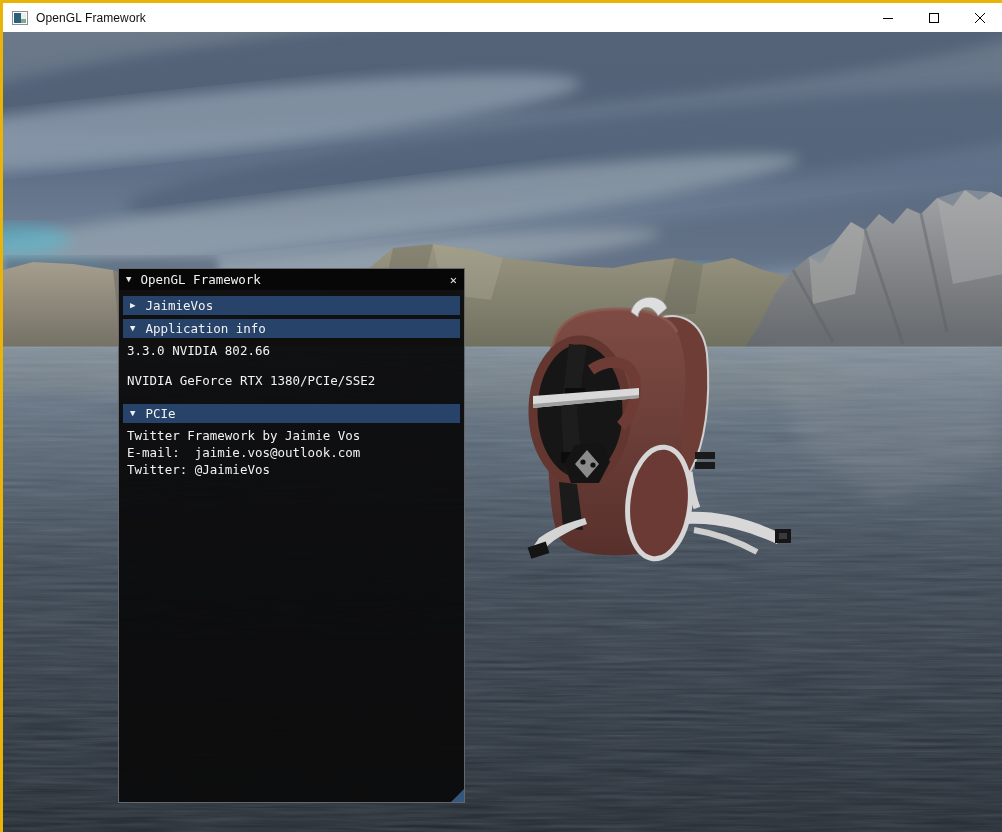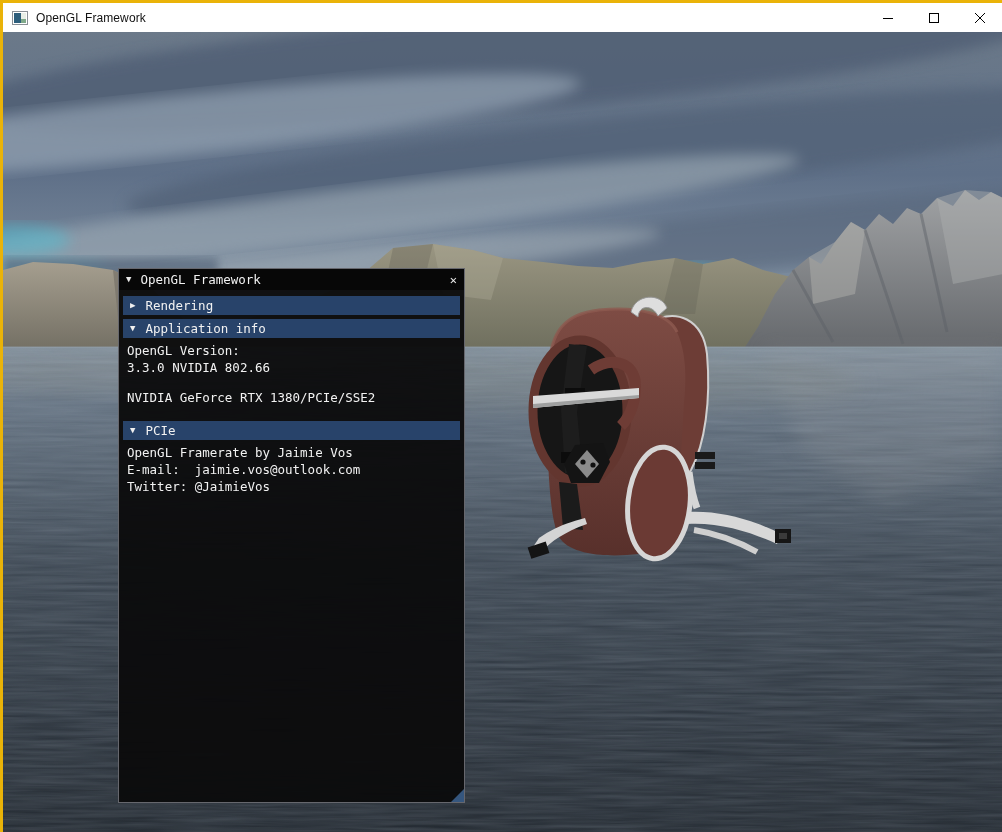--- a/index.html
+++ b/index.html
@@ -230,39 +230,38 @@
   <div class="imgui">
     <div class="imgui-title">
       <span class="arrow">▼</span>
       <span>OpenGL Framework</span>
       <span class="xbtn">✕</span>
     </div>
     <div class="imgui-body">
 
       <div class="hdr">
         <span class="arrow">▶</span>
-        <span>Rendering</span>
+        <span>JaimieVos</span>
       </div>
 
       <div class="hdr">
         <span class="arrow">▼</span>
         <span>Application info</span>
       </div>
 
-      <div class="ln">OpenGL Version:</div>
       <div class="ln">3.3.0 NVIDIA 802.66</div>
       <div class="ln empty"></div>
       <div class="ln">NVIDIA GeForce RTX 1380/PCIe/SSE2</div>
       <div class="ln empty"></div>
 
       <div class="hdr" style="margin-top:2px;">
         <span class="arrow">▼</span>
         <span>PCIe</span>
       </div>
 
-      <div class="ln">OpenGL Framerate by Jaimie Vos</div>
+      <div class="ln">Twitter Framework by Jaimie Vos</div>
       <div class="ln">E-mail:  jaimie.vos@outlook.com</div>
       <div class="ln">Twitter: @JaimieVos</div>
     </div>
     <div class="grip"></div>
   </div>
 
 </div>
 
 </body></html>

